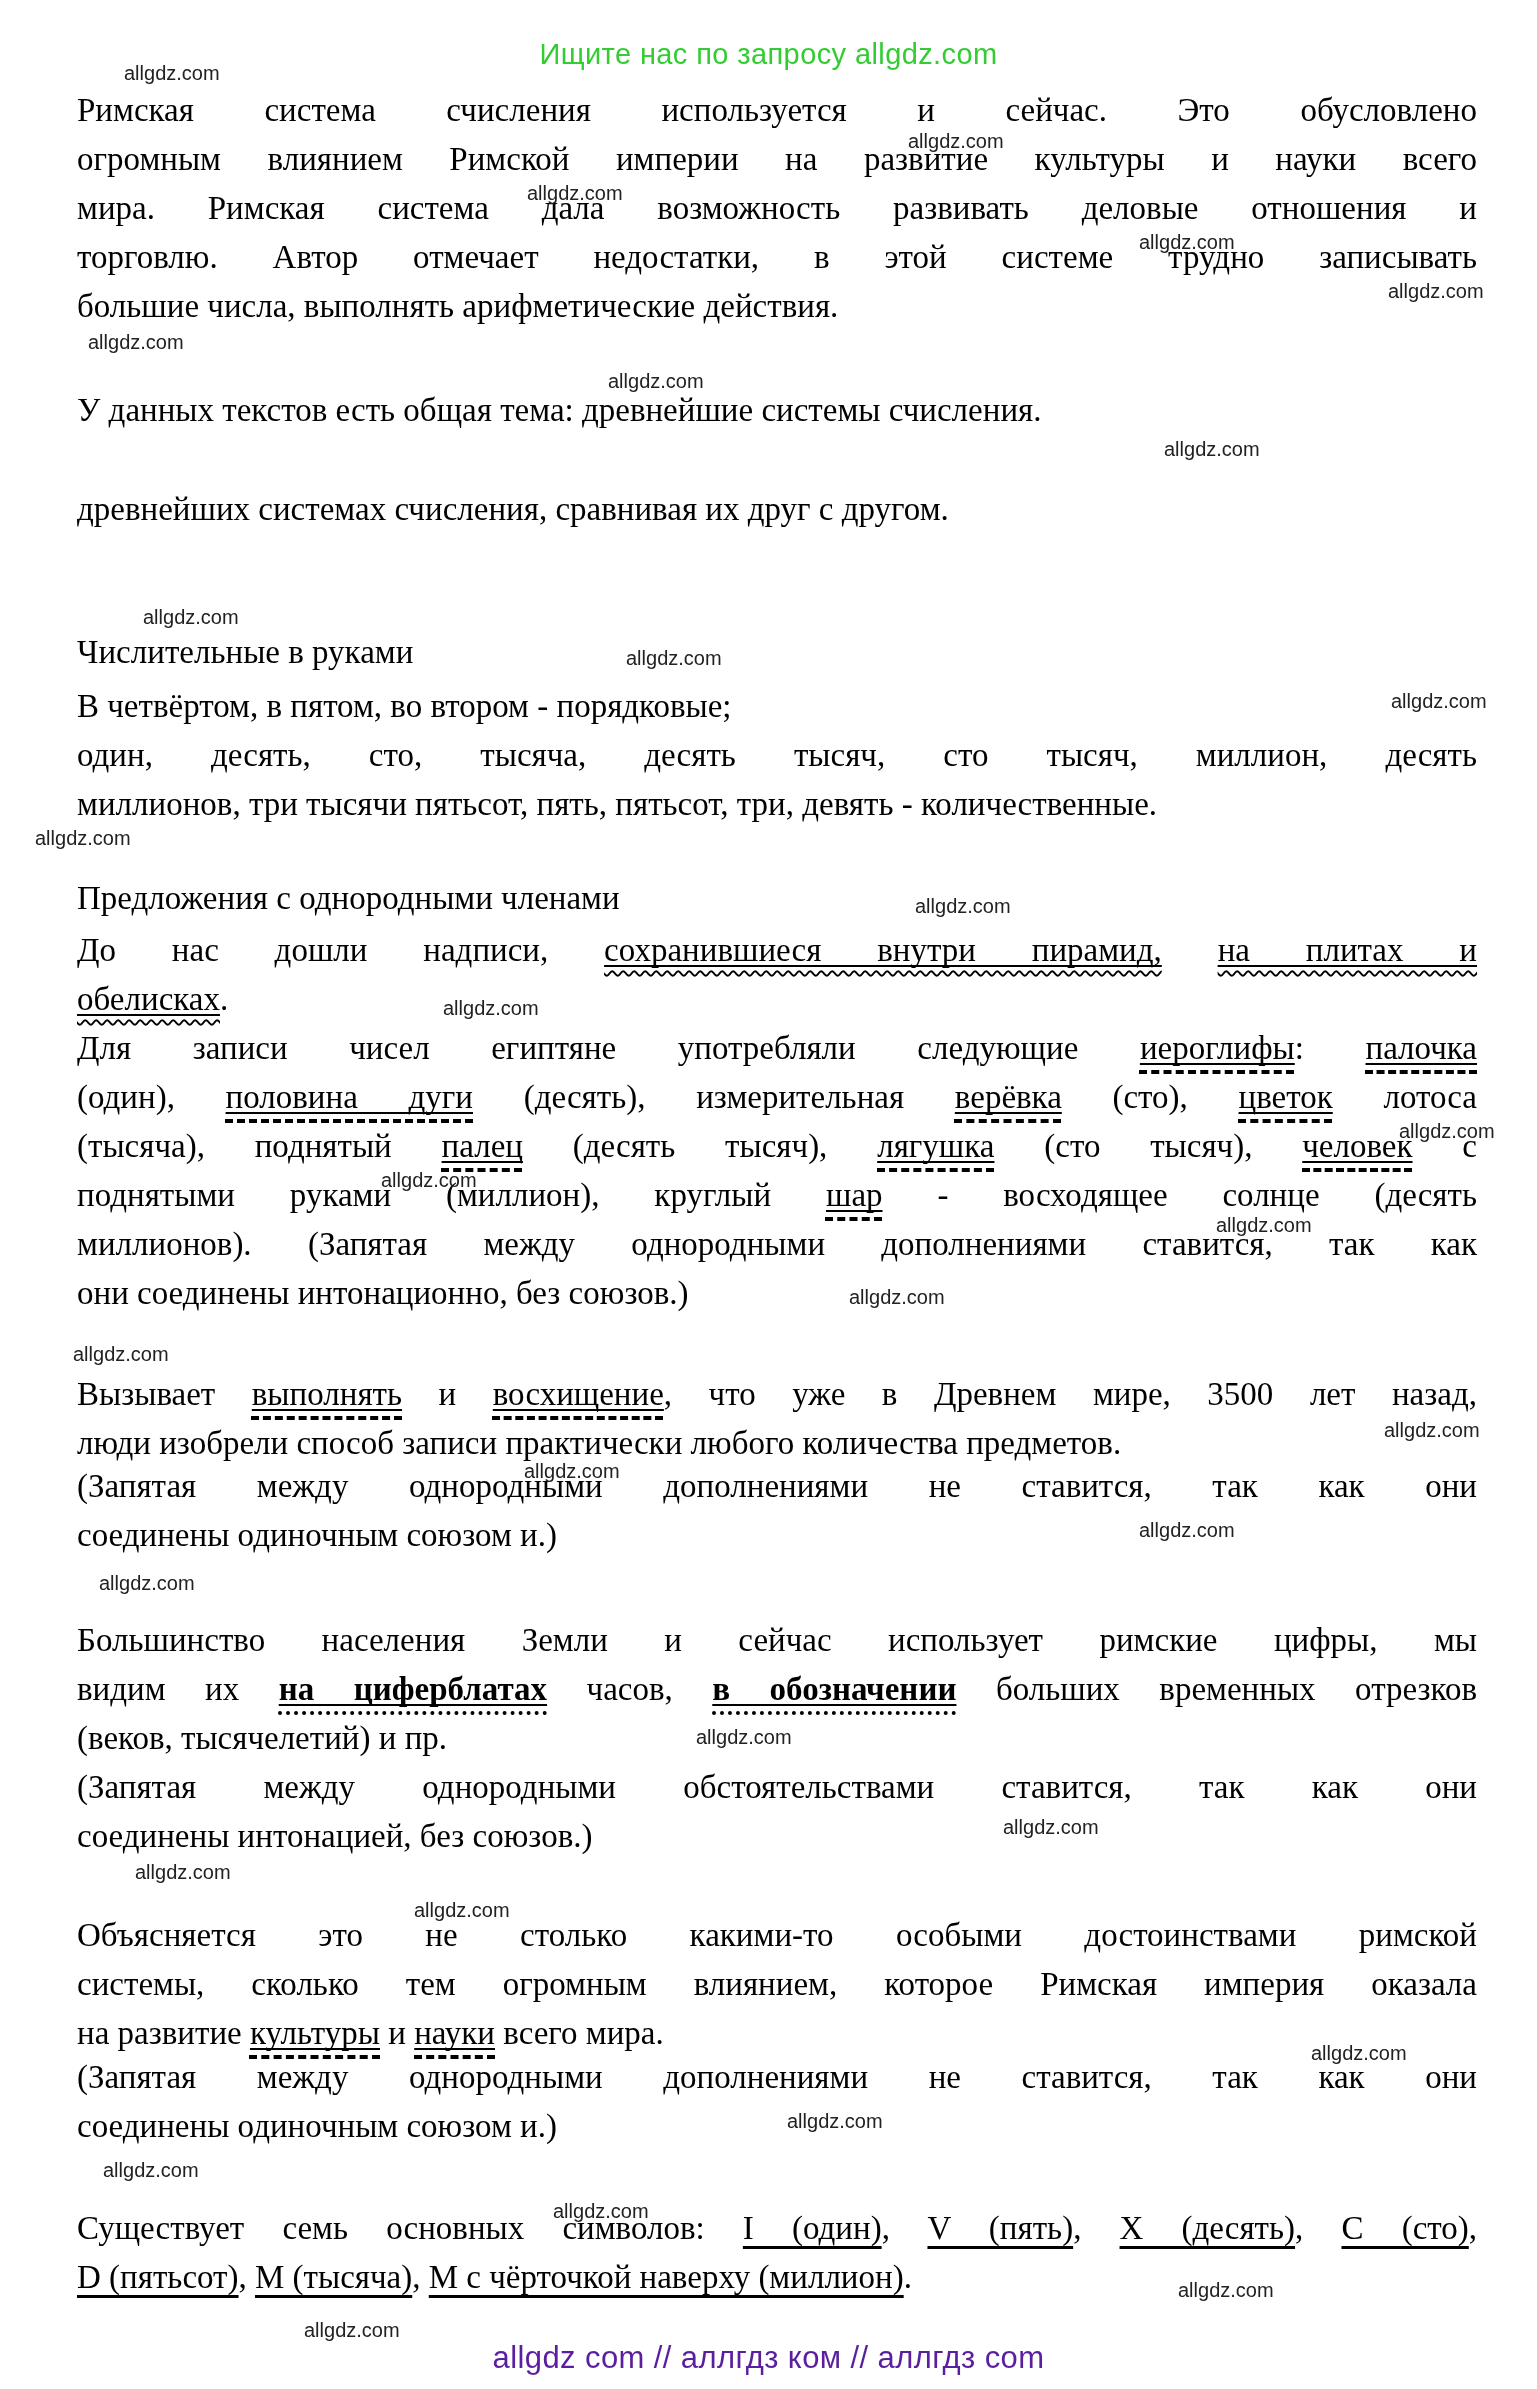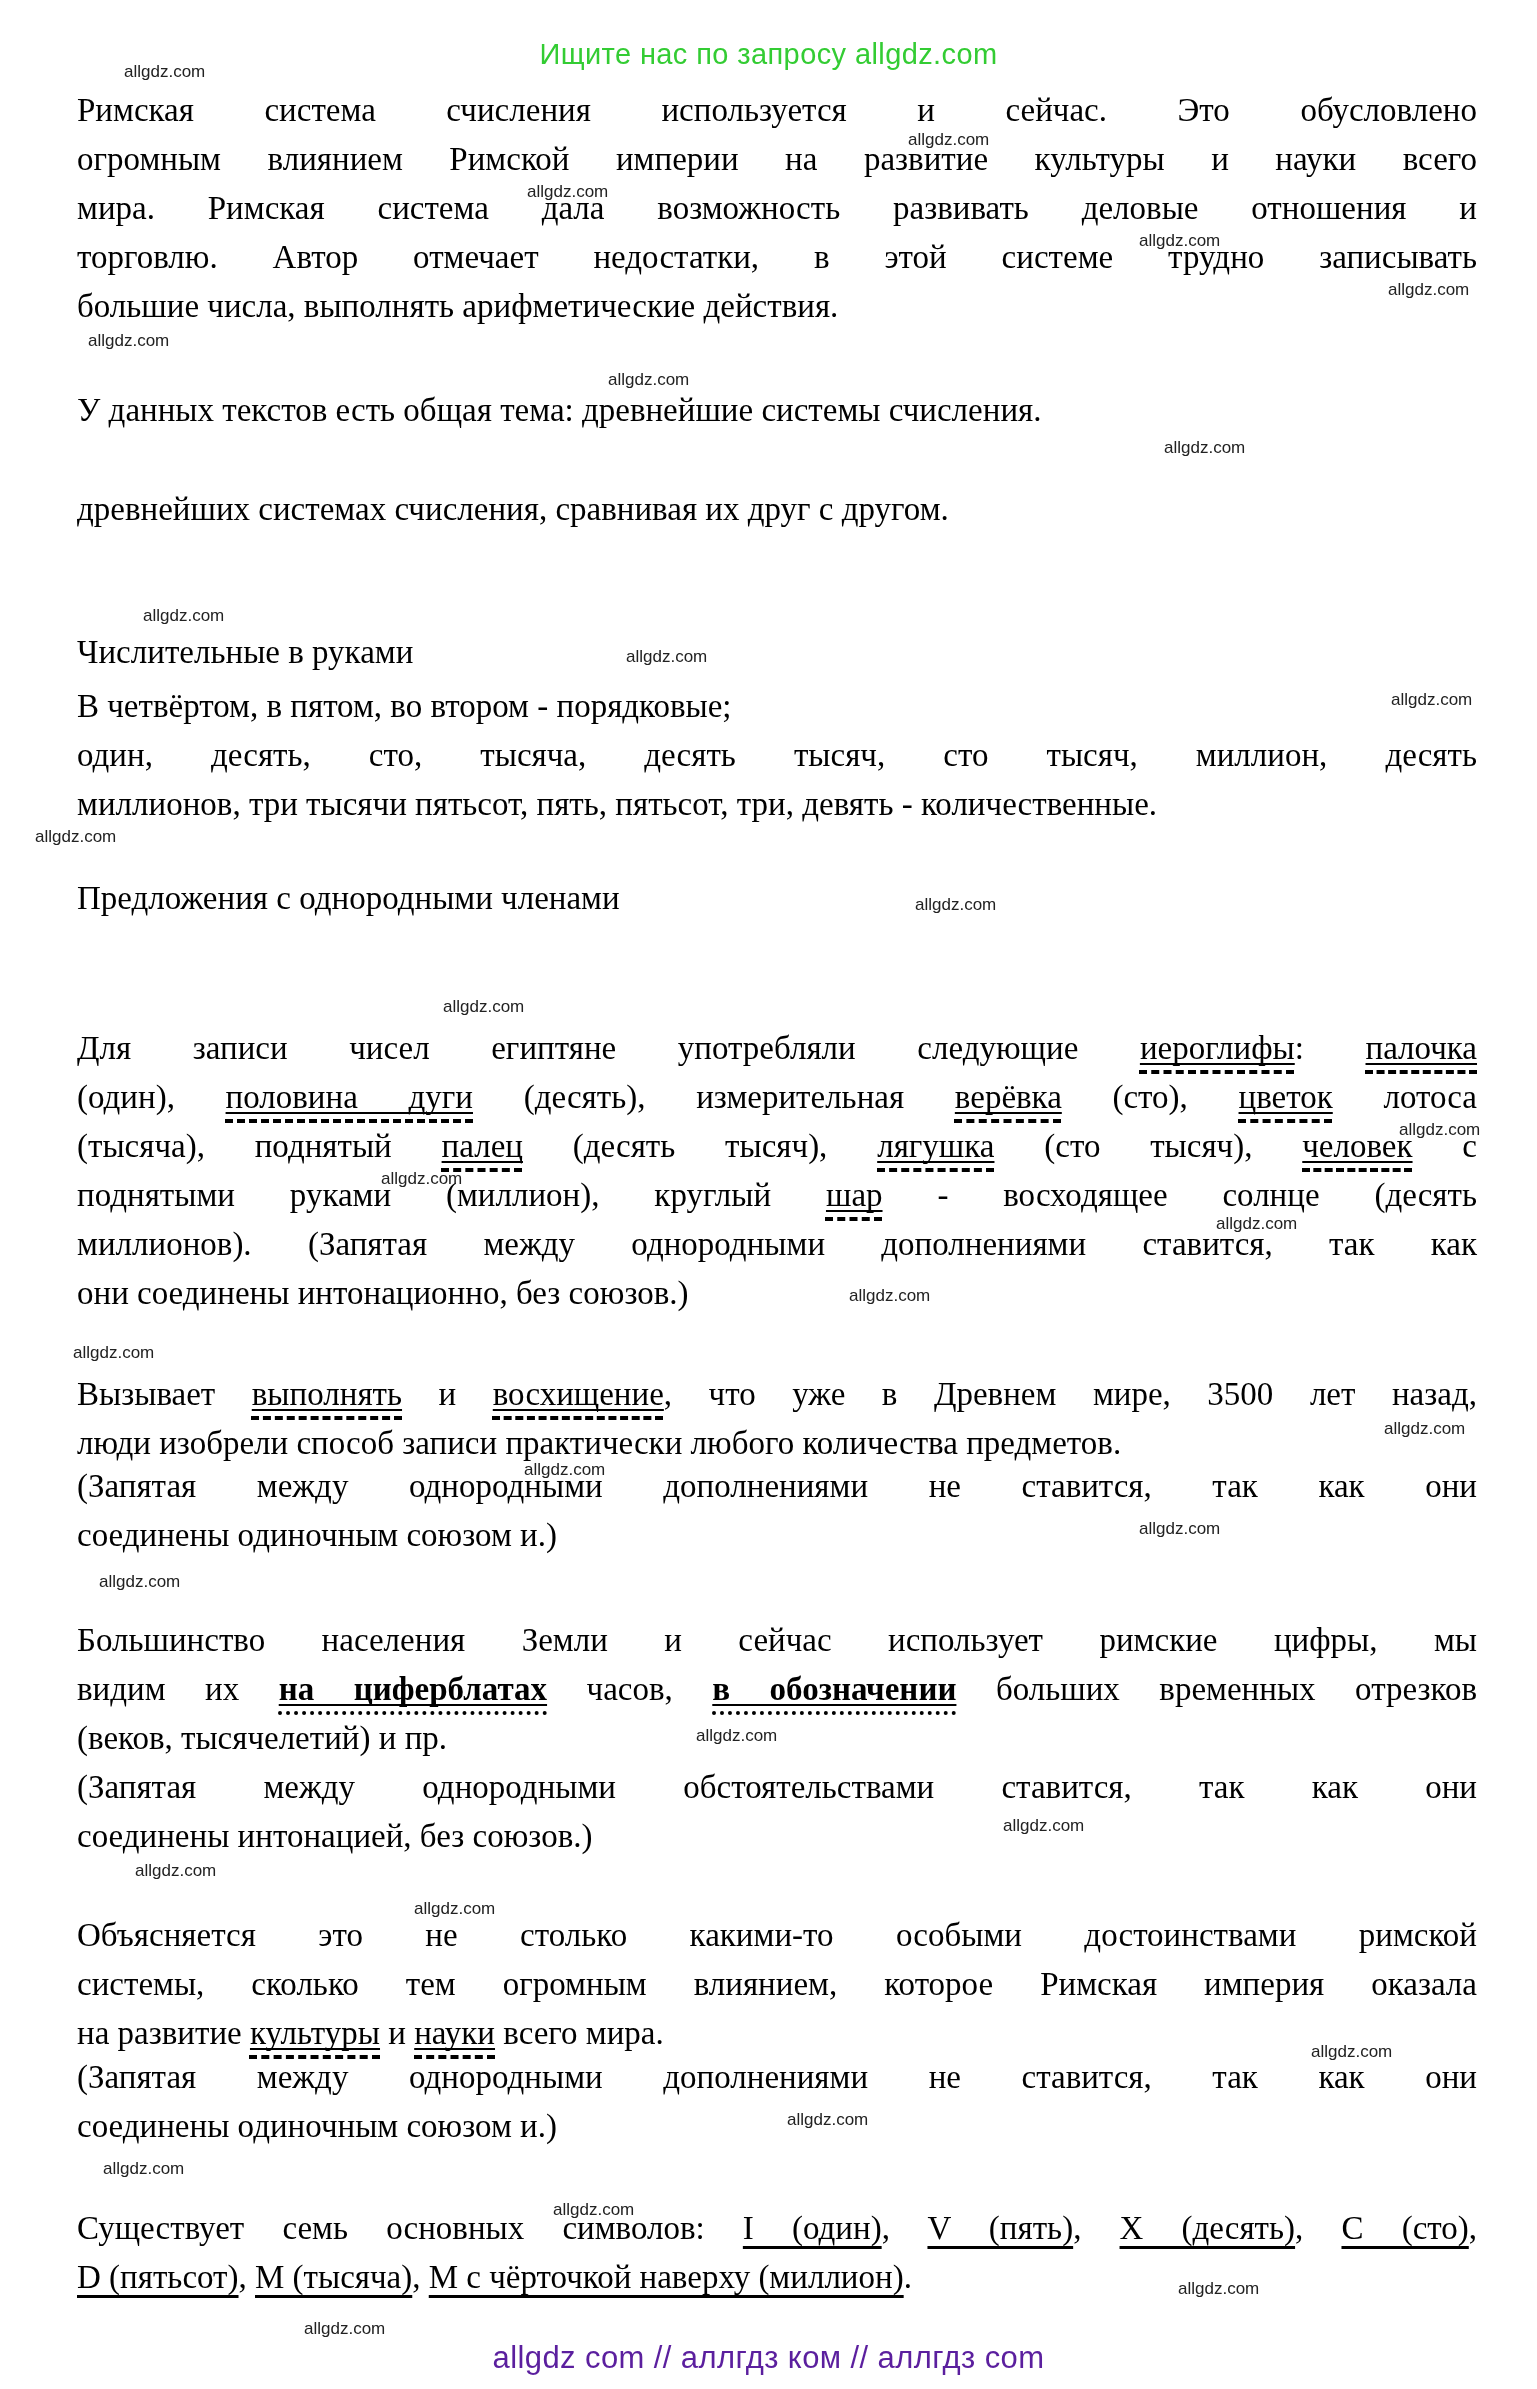--- a/index.html
+++ b/index.html
@@ -18,21 +18,21 @@
   .seg.m-dash .in{text-decoration:underline dashed;text-decoration-thickness:3.7px;
       text-underline-offset:11px;text-decoration-skip-ink:none;}
   .seg.m-wavy .in{text-decoration:underline wavy;text-decoration-thickness:1.5px;
       text-underline-offset:8.8px;text-decoration-skip-ink:none;}
   .seg.m-dashdot .in{text-decoration:underline dotted;text-decoration-thickness:4px;
       text-underline-offset:11px;text-decoration-skip-ink:none;font-weight:bold;}
   .seg.m-solid{text-decoration:underline;text-decoration-thickness:2.9px;
       text-underline-offset:6.6px;text-decoration-skip-ink:none;}
   .seg.m-solidb{text-decoration-thickness:3.7px;
       text-underline-offset:6.6px;text-decoration-skip-ink:none;}
-  .wm{position:absolute;font-family:"Liberation Sans",sans-serif;font-size:17px;
+  .wm{position:absolute;font-family:"Liberation Sans",sans-serif;font-size:20px;
       color:#222;white-space:nowrap;}
   #footer{position:absolute;left:0;width:100%;top:2340px;text-align:center;
       font-family:"Liberation Sans",sans-serif;font-size:31px;letter-spacing:0.4px;}
 </style>
 </head>
 <body>
 
 <div id="page">
   <div id="promo" style="color: rgb(51, 204, 51);">Ищите нас по запросу allgdz.com</div>
   <div id="doc">
@@ -54,20 +54,24 @@
       </div>
       <div class="para" style="top: 682px;">
         <div class="line"><span class="seg">В четвёртом, в пятом, во втором - порядковые;</span></div>
       </div>
       <div class="para" style="top: 731px;">
         <div class="line j"><span class="seg">один, десять, сто, тысяча, десять тысяч, сто тысяч, миллион, десять</span></div>
         <div class="line"><span class="seg">миллионов, три тысячи пятьсот, пять, пятьсот, три, девять - количественные.</span></div>
       </div>
       <div class="para" style="top: 874px;">
         <div class="line"><span class="seg">Предложения с однородными членами</span></div>
+      </div>
+      <div class="para" style="top: 926px;">
+        <div class="line j"><span class="seg">До нас дошли надписи, </span><span class="seg m-wavy"><span class="in">сохранившиеся внутри пирамид,</span></span><span class="seg"> </span><span class="seg m-wavy"><span class="in">на плитах и</span></span></div>
+        <div class="line"><span class="seg m-wavy"><span class="in">обелисках</span></span><span class="seg">.</span></div>
       </div>
       <div class="para" style="top: 1024px;">
         <div class="line j"><span class="seg">Для записи чисел египтяне употребляли следующие </span><span class="seg m-dash"><span class="in">иероглифы</span></span><span class="seg">: </span><span class="seg m-dash"><span class="in">палочка</span></span></div>
         <div class="line j"><span class="seg">(один), </span><span class="seg m-dash"><span class="in">половина дуги</span></span><span class="seg"> (десять), измерительная </span><span class="seg m-dash"><span class="in">верёвка</span></span><span class="seg"> (сто), </span><span class="seg m-dash"><span class="in">цветок</span></span><span class="seg"> лотоса</span></div>
         <div class="line j"><span class="seg">(тысяча), поднятый </span><span class="seg m-dash"><span class="in">палец</span></span><span class="seg"> (десять тысяч), </span><span class="seg m-dash"><span class="in">лягушка</span></span><span class="seg"> (сто тысяч), </span><span class="seg m-dash"><span class="in">человек</span></span><span class="seg"> с</span></div>
         <div class="line j"><span class="seg">поднятыми руками (миллион), круглый </span><span class="seg m-dash"><span class="in">шар</span></span><span class="seg"> - восходящее солнце (десять</span></div>
         <div class="line j"><span class="seg">миллионов). (Запятая между однородными дополнениями ставится, так как</span></div>
         <div class="line"><span class="seg">они соединены интонационно, без союзов.)</span></div>
       </div>
       <div class="para" style="top: 1370px;">

